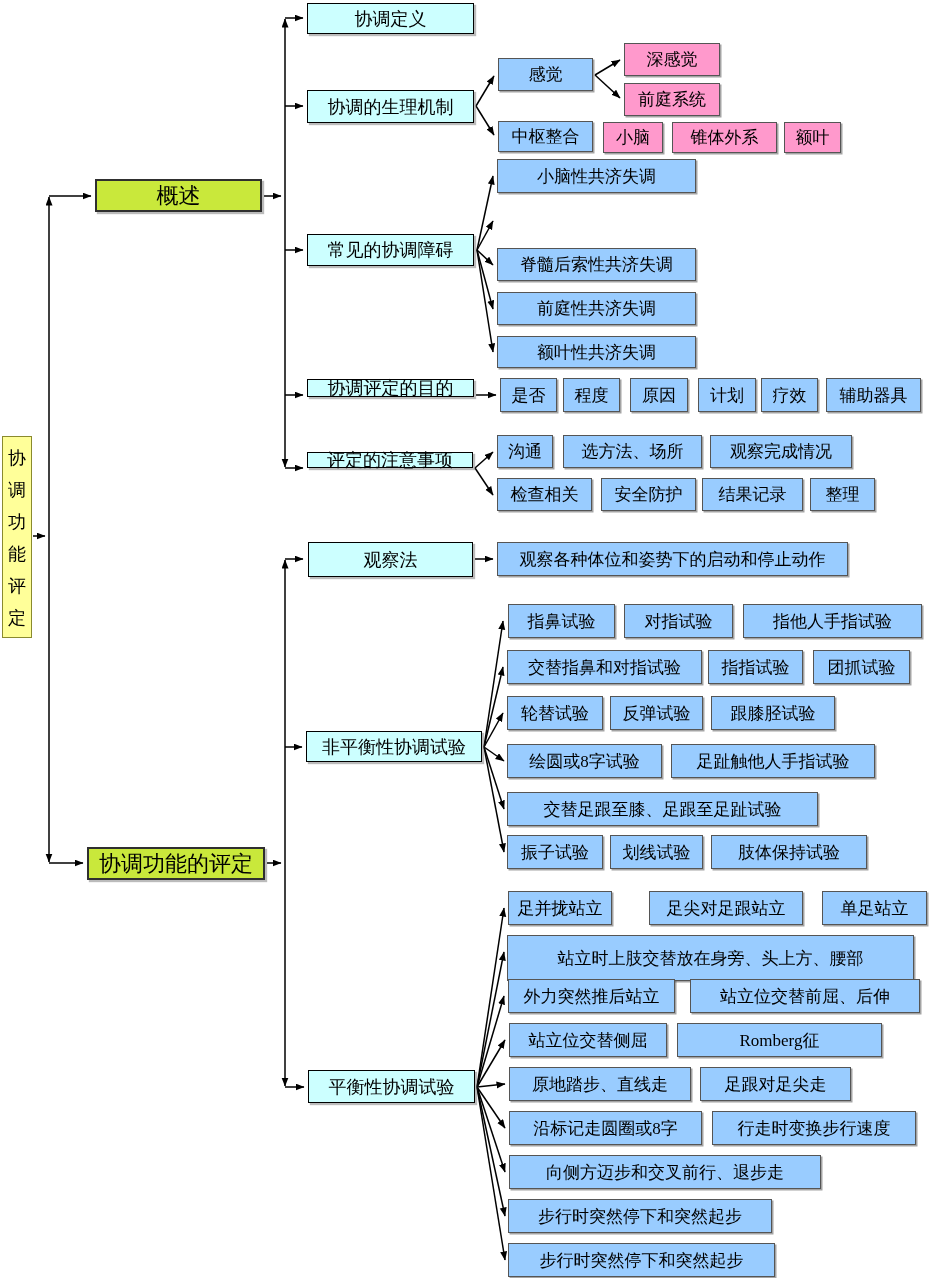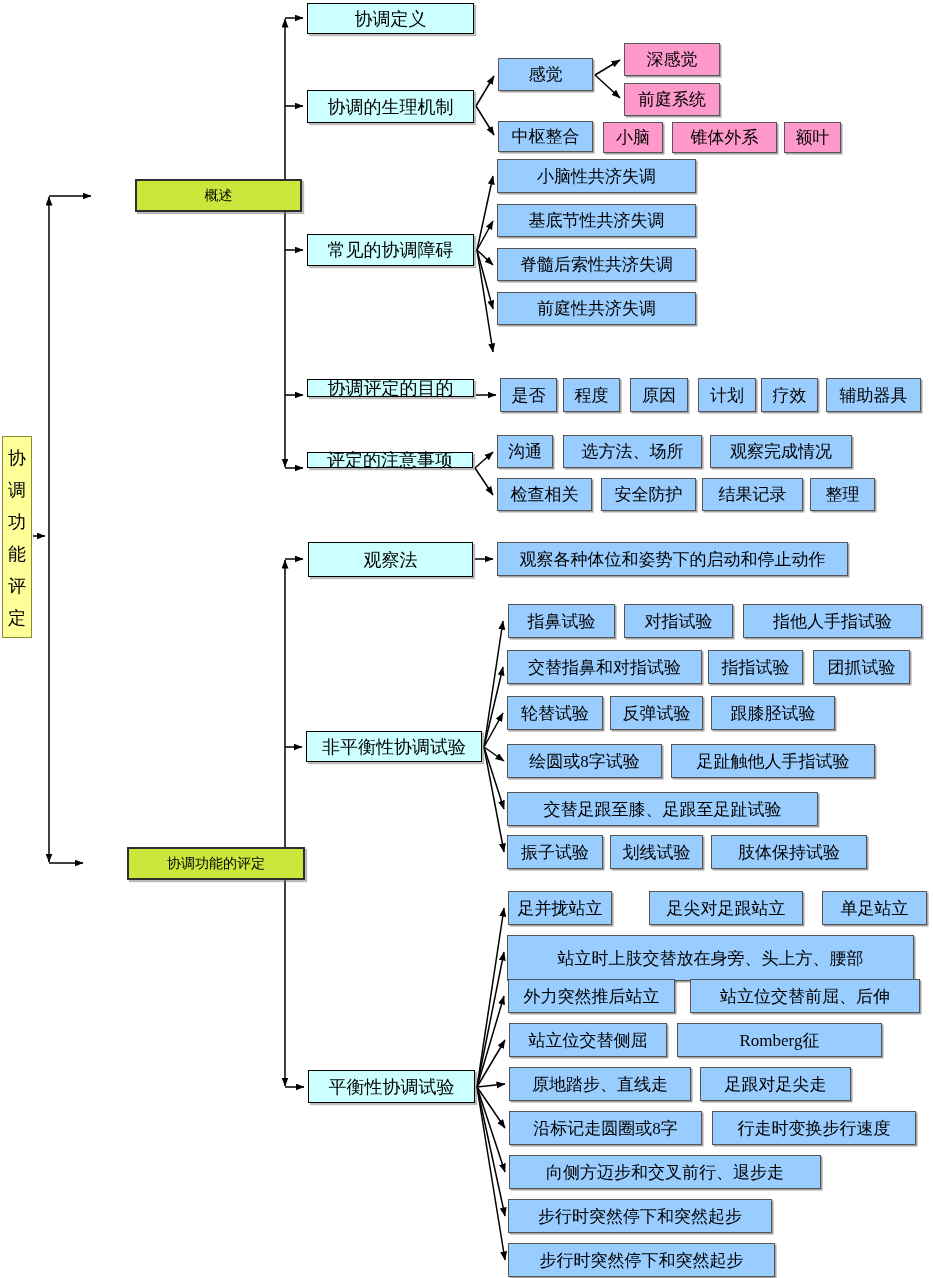--- a/index.html
+++ b/index.html
@@ -12,22 +12,22 @@
   #wires marker path{fill:var(--line,#000);}
   .node{
     position:absolute;box-sizing:border-box;display:flex;align-items:center;justify-content:center;
     font-size:17px;line-height:1;white-space:nowrap;text-align:center;
     border:1px solid #555;background:var(--child-bg,#99ccff);
     box-shadow:1.5px 1.5px 0 rgba(90,90,90,.55);
   }
   .parent{background:var(--parent-bg,#ccffff);border-color:#000;font-size:18px;
     box-shadow:2px 2px 1px rgba(120,120,120,.5);}
   .pink{background:var(--pink-bg,#ff99cc);}
-  .topic{background:var(--topic-bg,#c9e83b);border:2px solid #2f2f2f;font-size:14px;
-    box-shadow:2px 2px 1px rgba(120,120,120,.5);margin-left:40px;}
+  .topic{background:var(--topic-bg,#c9e83b);border:2px solid #2f2f2f;font-size:22px;
+    box-shadow:2px 2px 1px rgba(120,120,120,.5);}
   .root{
     background:var(--root-bg,#ffff99);border:1px solid #8a8a2e;display:block;
     white-space:normal;line-height:32px;padding-top:5px;font-size:18px;box-shadow:none;
   }
 </style>
 </head>
 <body>
 
 <div id="canvas">
 
@@ -106,23 +106,23 @@
 
   <div class="node" style="left:498px;top:58px;width:95px;height:33px">感觉</div>
   <div class="node" style="left:498px;top:121px;width:95px;height:31px">中枢整合</div>
   <div class="node pink" style="left:624px;top:43px;width:96px;height:33px">深感觉</div>
   <div class="node pink" style="left:624px;top:83px;width:96px;height:33px">前庭系统</div>
   <div class="node pink" style="left:603px;top:122px;width:60px;height:31px">小脑</div>
   <div class="node pink" style="left:672px;top:122px;width:105px;height:31px">锥体外系</div>
   <div class="node pink" style="left:784px;top:122px;width:57px;height:31px">额叶</div>
 
   <div class="node" style="left:497px;top:159px;width:199px;height:34px">小脑性共济失调</div>
-  <div class="node" style="left:497px;top:204px;width:199px;height:33px">基底节性共济失调</div>
   <div class="node" style="left:497px;top:248px;width:199px;height:33px">脊髓后索性共济失调</div>
   <div class="node" style="left:497px;top:292px;width:199px;height:33px">前庭性共济失调</div>
+  <div class="node" style="left:497px;top:336px;width:199px;height:32px">额叶性共济失调</div>
 
   <div class="node" style="left:500px;top:378px;width:57px;height:34px">是否</div>
   <div class="node" style="left:563px;top:378px;width:57px;height:34px">程度</div>
   <div class="node" style="left:630px;top:378px;width:58px;height:34px">原因</div>
   <div class="node" style="left:698px;top:378px;width:58px;height:34px">计划</div>
   <div class="node" style="left:761px;top:378px;width:57px;height:34px">疗效</div>
   <div class="node" style="left:826px;top:378px;width:95px;height:34px">辅助器具</div>
 
   <div class="node" style="left:497px;top:435px;width:56px;height:33px">沟通</div>
   <div class="node" style="left:563px;top:435px;width:139px;height:33px">选方法、场所</div>

